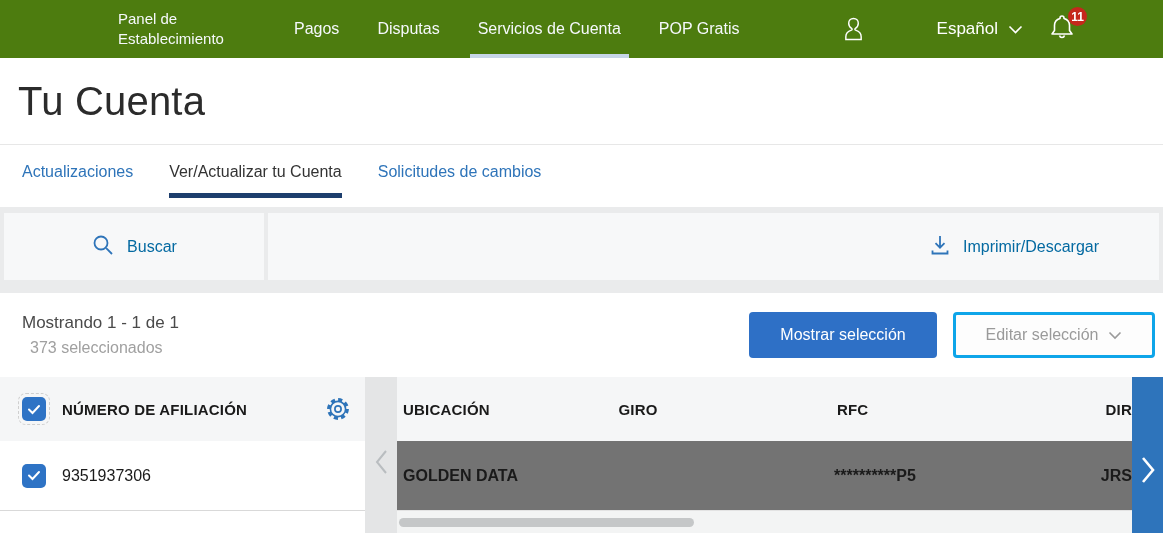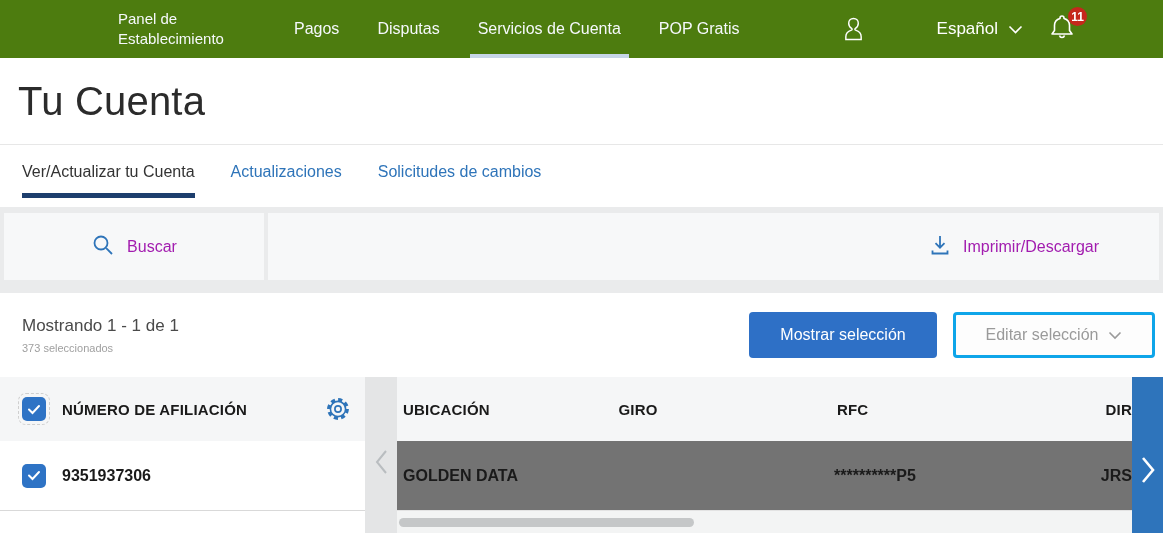--- a/index.html
+++ b/index.html
@@ -41,41 +41,41 @@
   .tab.active { color:#333; }
   .tab-underline { position:absolute; bottom:0; left:0; right:0; height:5px; background:#1d3e6d; }
   .tabs-gap { height:9px; background:#fff; }
 
   
   .toolbar { height:86px; background:#eaebec; padding:6px 4px 13px 4px; display:flex; gap:4px; }
   .tool-panel { background:#f7f8f9; height:67px; display:flex; align-items:center; }
   .tool-search { width:260px; justify-content:center; gap:12px; cursor:pointer; }
   .tool-main { flex:1; justify-content:flex-end; padding-right:60px; }
   .tool-link { display:flex; align-items:center; gap:12px; cursor:pointer; }
-  .tool-label { color:#a21caf; font-size:16px; }
+  .tool-label { color:#0369a1; font-size:16px; }
 
   
   .results { height:84px; display:flex; align-items:center; padding:0 8px 0 22px; background:#fff; }
   .showing { font-size:17px; color:#4a4a4a; margin-bottom:6px; }
-  .selected { font-size:11px; color:#a0a0a0; }
+  .selected { font-size:16px; color:#a0a0a0;margin-left:8px; }
   .results-actions { margin-left:auto; display:flex; gap:16px; }
   .btn { height:46px; border-radius:4px; font-size:16px; font-family:"Liberation Sans", sans-serif; cursor:pointer; display:flex; align-items:center; justify-content:center; }
   .btn-primary { width:188px; background:#2e70c6; color:#fff; border:none; }
   .btn-secondary { width:202px; background:#fdfdfd; color:#9a9a9a; border:3px solid #0ea5e9; gap:10px; }
 
   
   .table-wrap { height:156px; display:flex; }
   .fixed-col { width:365px; display:flex; flex-direction:column; }
   .fixed-head { height:64px; background:#f5f6f7; display:flex; align-items:center; padding:0 10px 0 18px; }
   .cb-focus { width:32px; height:32px; border:1px dashed #cfcfcf; border-radius:8px; display:flex; align-items:center; justify-content:center; }
   .checkbox { width:24px; height:24px; background:#2e73c5; border-radius:5px; display:flex; align-items:center; justify-content:center; cursor:pointer; }
   .fixed-head-label { margin-left:12px; font-size:15px; font-weight:bold; color:#1a1a1a; letter-spacing:.2px; }
   .gear { margin-left:auto; margin-right:4px; cursor:pointer; display:flex; }
   .fixed-row { height:70px; background:#fff; display:flex; align-items:center; padding-left:22px; border-bottom:1px solid #d9d9d9; }
-  .fixed-row-label { margin-left:16px; font-size:16px; font-weight:bold; color:#1a1a1a; }
+  .fixed-row-label { margin-left:16px; font-size:16px; font-weight:normal; color:#1a1a1a; }
   .fixed-bottom { flex:1; background:#fff; }
 
   .mid-strip { width:32px; background:#e4e5e6; display:flex; align-items:center; justify-content:center; cursor:pointer; }
   .mid-strip svg { margin-top:18px; }
 
   .scroll-col { width:735px; display:flex; flex-direction:column; overflow:hidden; }
   .scroll-head { height:64px; background:#f5f6f7; display:flex; align-items:center; padding-left:6px; }
   .scroll-row { height:70px; background:#737373; display:flex; align-items:center; padding-left:6px; border-bottom:1px solid #e3e3e3; }
   .col-giro { width:222px; } .col-ubic { width:219px; } .col-rfc { width:273px; } .col-dir { flex:1; white-space:nowrap; }
   .th { font-size:15px; font-weight:bold; color:#1a1a1a; letter-spacing:.2px; }
@@ -126,25 +126,25 @@
         <span class="badge">11</span>
       </div>
     </div>
   </header>
 
   <section class="title-bar">
     <h1 class="page-title">Tu Cuenta</h1>
   </section>
 
   <nav class="tabs">
+    <div class="tab">Actualizaciones</div>
     <div class="tab active">
       <span>Ver/Actualizar tu Cuenta</span>
       <span class="tab-underline"></span>
     </div>
-    <div class="tab">Actualizaciones</div>
     <div class="tab">Solicitudes de cambios</div>
   </nav>
   <div class="tabs-gap"></div>
 
   <section class="toolbar">
     <div class="tool-panel tool-search">
       <span>
         <svg width="24" height="24" viewBox="0 0 24 24">
           <circle cx="10" cy="10" r="6.5" fill="none" stroke="#2e74b9" stroke-width="1.8"></circle>
           <line x1="15.2" y1="15.2" x2="21" y2="21" stroke="#2e74b9" stroke-width="1.8"></line>

